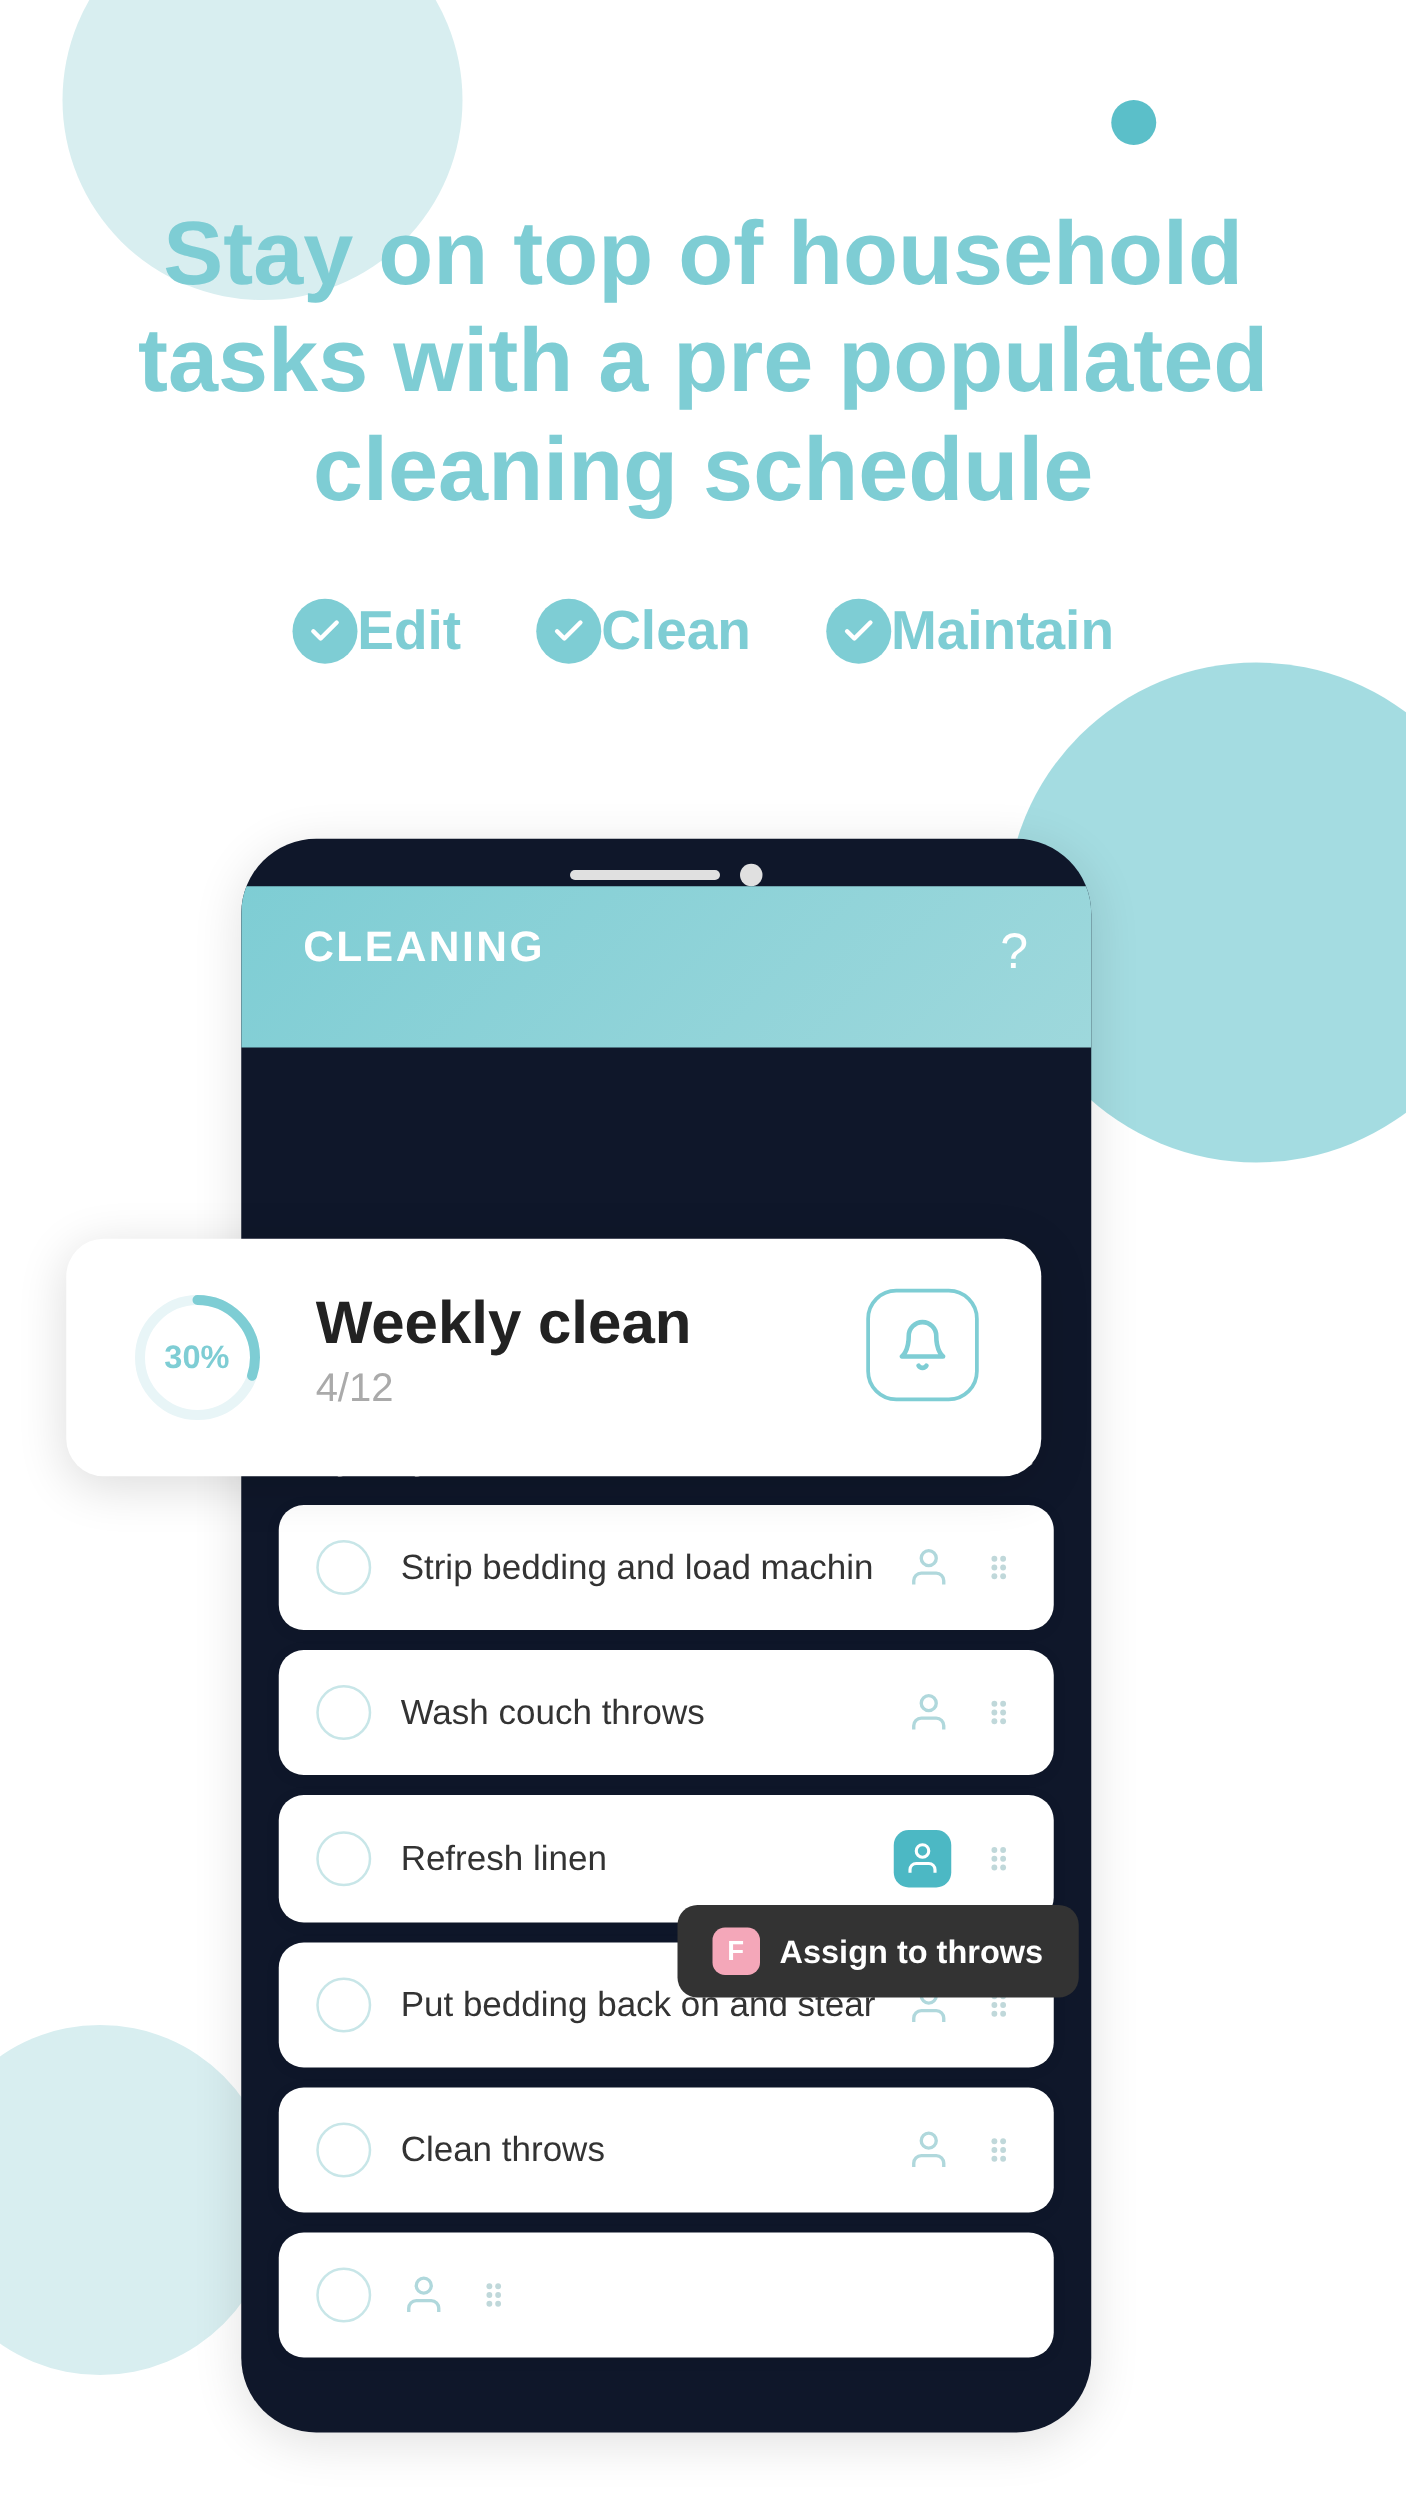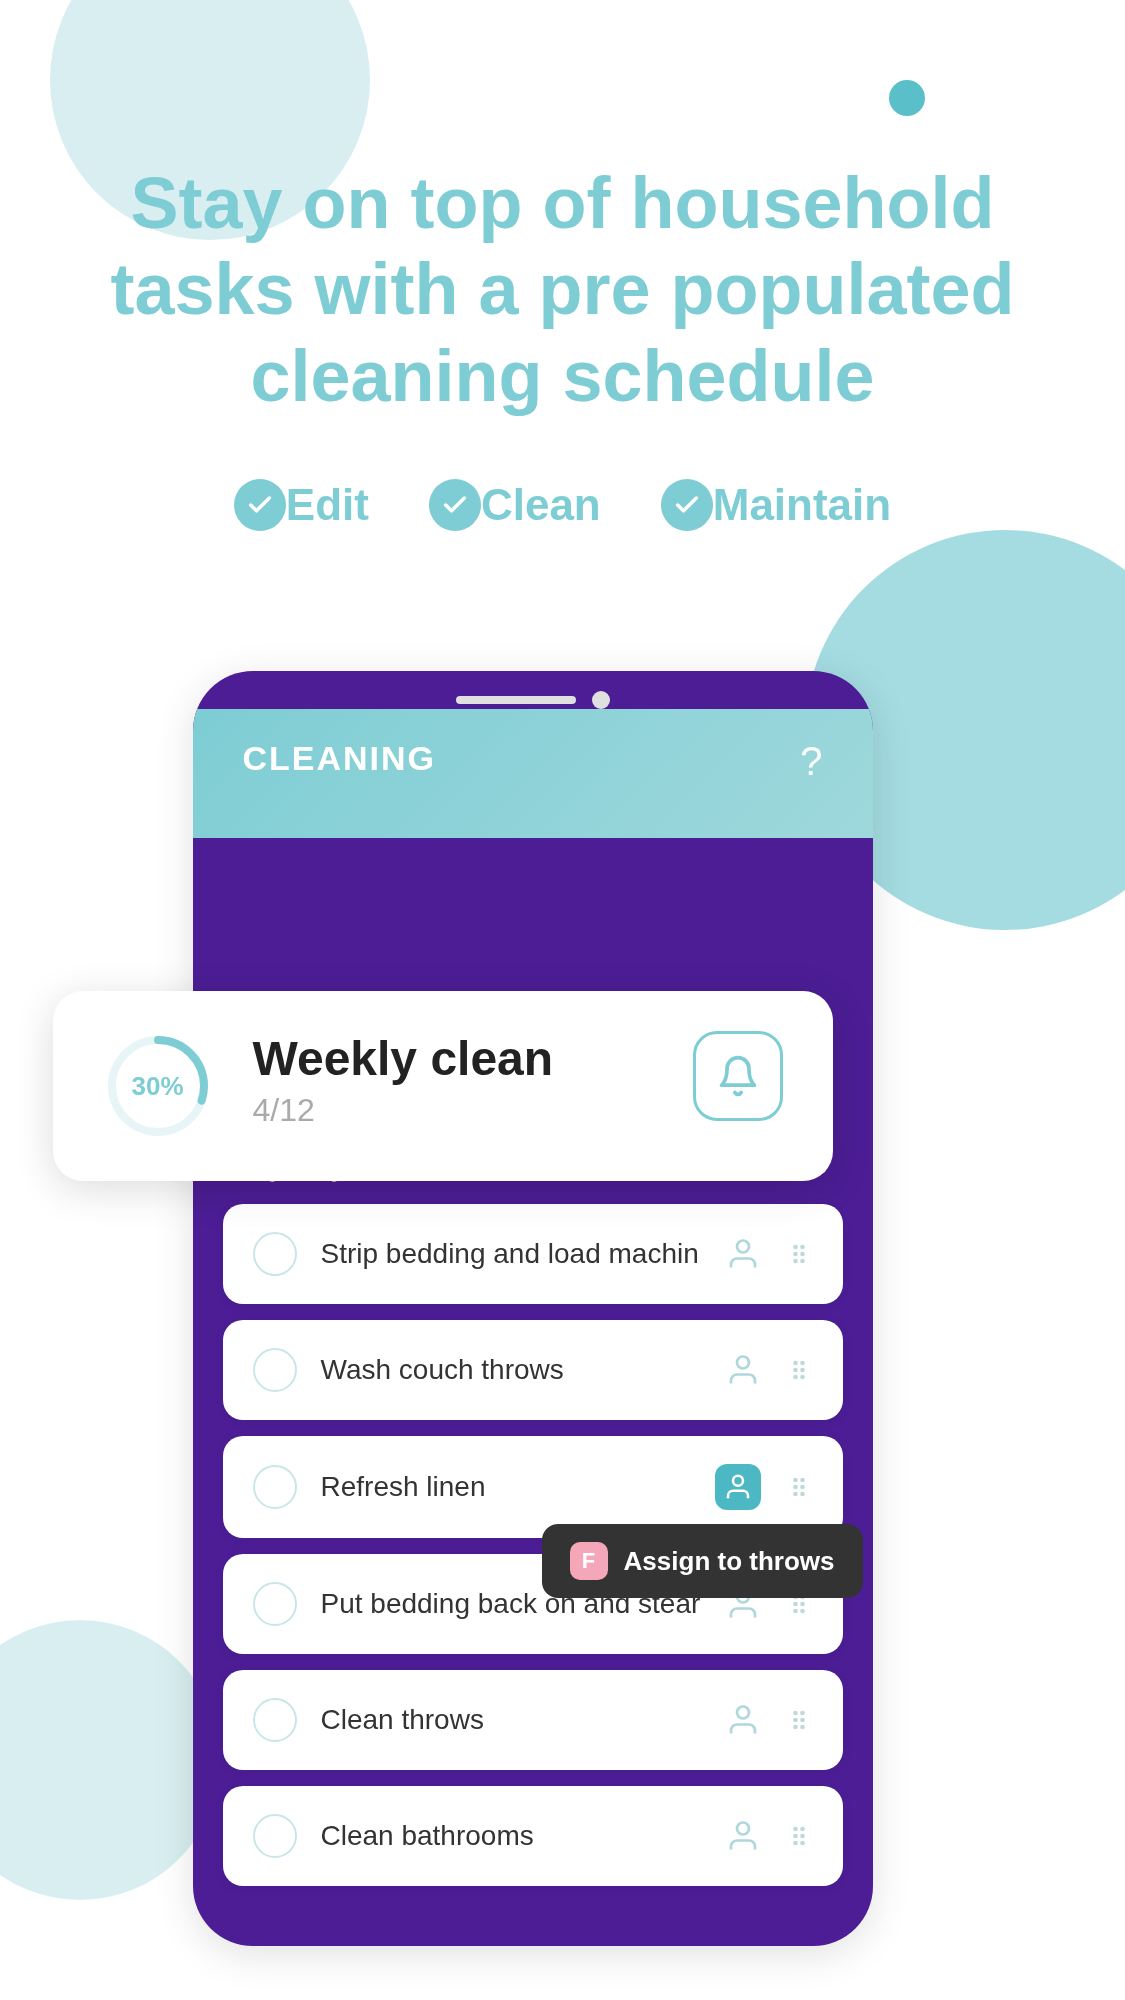--- a/index.html
+++ b/index.html
@@ -106,21 +106,21 @@
       z-index: 1;
       margin: 0 auto;
       width: 900px;
     }
 
     
     .phone-shell {
       position: relative;
       margin-left: 80px;
       width: 680px;
-      background: #4c1d95;
+      background: #0f172a;
       border-radius: 60px;
       box-shadow: 0 8px 40px rgba(0,0,0,0.12);
       overflow: hidden;
       padding-bottom: 40px;
     }
 
     
     .phone-top {
       display: flex;
       justify-content: center;
@@ -518,21 +518,20 @@
               <circle cx="15" cy="6" r="2"></circle>
             <circle cx="9" cy="12" r="2"></circle>
               <circle cx="15" cy="12" r="2"></circle>
             <circle cx="9" cy="18" r="2"></circle>
               <circle cx="15" cy="18" r="2"></circle>
           </svg>
         </div>
 
         <div class="task-row">
           <div class="task-circle"></div>
-          <span class="task-label">Clean bathrooms</span>
           <svg class="person-svg" viewBox="0 0 24 24" fill="none" stroke="#b0d8dc" stroke-width="1.8">
             <path d="M20 21v-2a4 4 0 0 0-4-4H8a4 4 0 0 0-4 4v2"></path>
             <circle cx="12" cy="7" r="4"></circle>
           </svg>
           <svg class="dots-svg" viewBox="0 0 24 24" fill="#c0d8da">
             <circle cx="9" cy="6" r="2"></circle>
               <circle cx="15" cy="6" r="2"></circle>
             <circle cx="9" cy="12" r="2"></circle>
               <circle cx="15" cy="12" r="2"></circle>
             <circle cx="9" cy="18" r="2"></circle>

